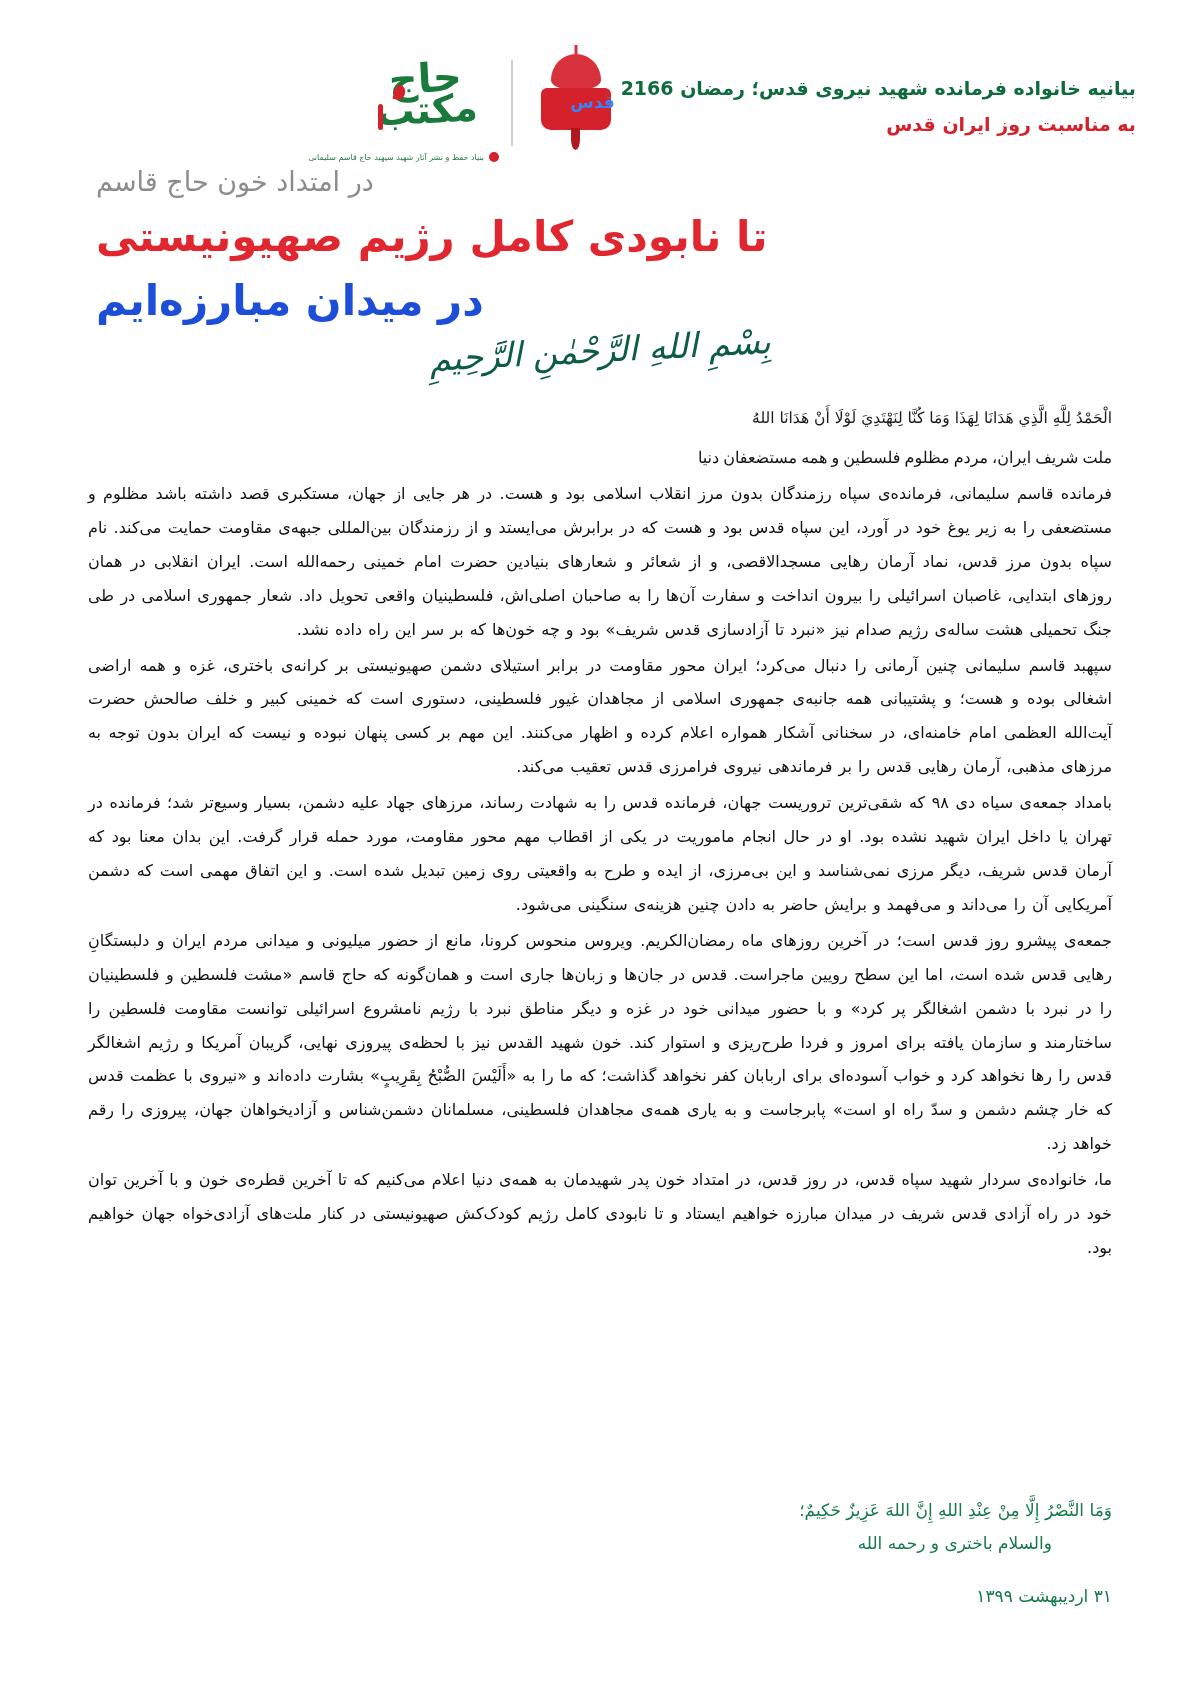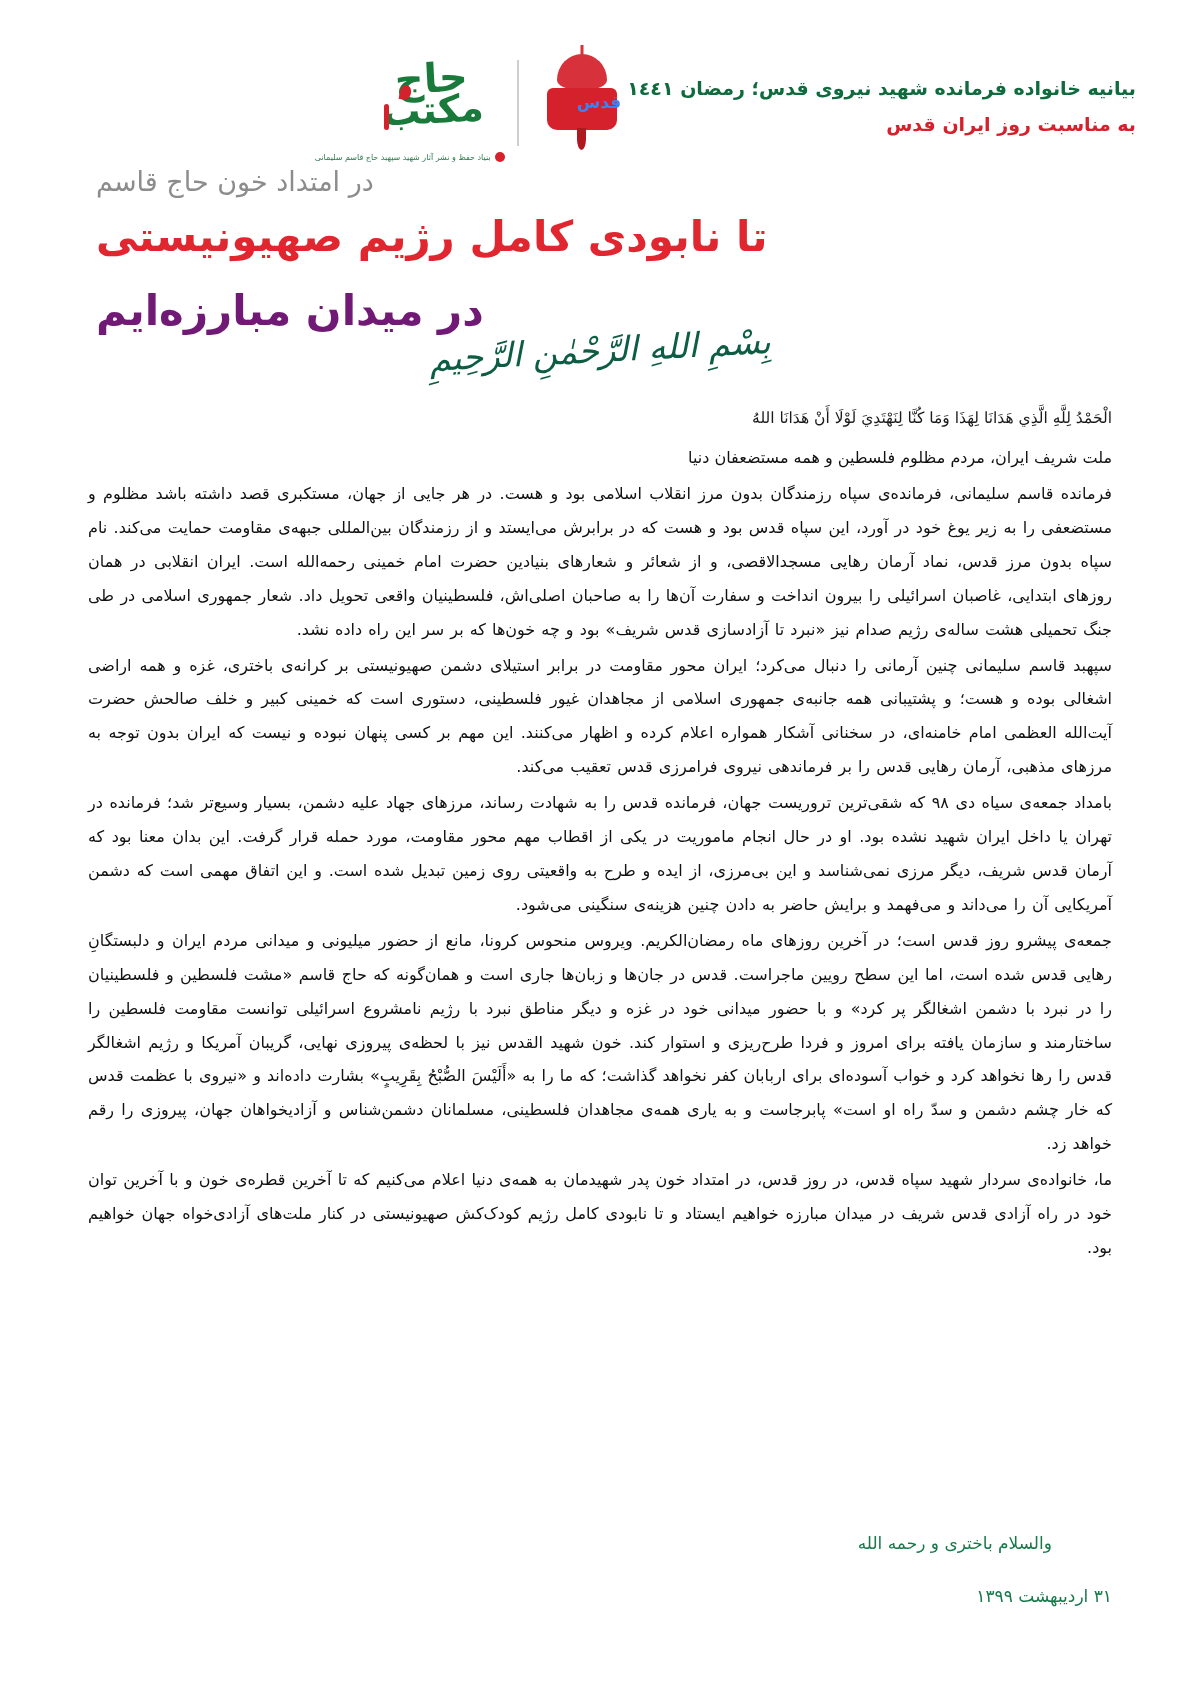--- a/index.html
+++ b/index.html
@@ -203,25 +203,25 @@
     font-weight: bold;
     color: #e0262f;
     letter-spacing: -1.2px;
     line-height: 1.42;
     text-align: left;
     margin-top: 4px;
   }
   .title-green {
     font-size: 42px;
     font-weight: bold;
-    color: #701a75;
+    color: #1d4ed8;
     letter-spacing: -1.2px;
     line-height: 1.4;
     text-align: left;
-    margin-top: 16px;
+    margin-top: 6px;
   }
 
   
   .bismillah {
     position: absolute;
     top: 330px;
     right: 88px;
     width: 1024px;
     text-align: center;
     font-family: "DejaVu Serif", "Liberation Serif", serif;
@@ -252,20 +252,21 @@
     margin-bottom: 8px;
     direction: rtl;
   }
   .salutation {
     text-align: right;
     font-size: 16px;
     color: #111111;
     line-height: 2.1;
     letter-spacing: -0.3px;
     margin-bottom: 2px;
+    font-family: Liberation Serif, serif;
   }
   p.para {
     font-size: 16px;
     color: #111111;
     line-height: 2.12;
     letter-spacing: -0.35px;
     margin: 0 0 2px 0;
     text-align: justify;
     text-align-last: right;
     word-spacing: 1px;
@@ -325,21 +326,21 @@
     <div class="header-divider"></div>
 
     <div class="emblem">
       <div class="dome"></div>
       <div class="base"></div>
       <div class="base-text">قدس</div>
       <div class="drip"></div>
     </div>
 
     <div class="header-text">
-      <div class="header-line1">بیانیه خانواده فرمانده شهید نیروی قدس؛ رمضان ١٤٤١</div>
+      <div class="header-line1">بیانیه خانواده فرمانده شهید نیروی قدس؛ رمضان 2166</div>
       <div class="header-line2">به مناسبت روز ایران قدس</div>
     </div>
   </div>
 
   <div class="title-block">
     <div class="overline">در امتداد خون حاج قاسم</div>
     <div class="title-red">تا نابودی کامل رژیم صهیونیستی</div>
     <div class="title-green">در میدان مبارزه‌ایم</div>
   </div>
 
@@ -349,17 +350,18 @@
     <div class="verse-top">الْحَمْدُ لِلَّهِ الَّذِي هَدَانَا لِهَذَا وَمَا كُنَّا لِنَهْتَدِيَ لَوْلَا أَنْ هَدَانَا اللهُ</div>
     <div class="salutation">ملت شریف ایران، مردم مظلوم فلسطین و همه مستضعفان دنیا</div>
     <p class="para">فرمانده قاسم سلیمانی، فرمانده‌ی سپاه رزمندگان بدون مرز انقلاب اسلامی بود و هست. در هر جایی از جهان، مستکبری قصد داشته باشد مظلوم و مستضعفی را به زیر یوغ خود در آورد، این سپاه قدس بود و هست که در برابرش می‌ایستد و از رزمندگان بین‌المللی جبهه‌ی مقاومت حمایت می‌کند. نام سپاه بدون مرز قدس، نماد آرمان رهایی مسجدالاقصی، و از شعائر و شعارهای بنیادین حضرت امام خمینی رحمه‌الله است. ایران انقلابی در همان روزهای ابتدایی، غاصبان اسرائیلی را بیرون انداخت و سفارت آن‌ها را به صاحبان اصلی‌اش، فلسطینیان واقعی تحویل داد. شعار جمهوری اسلامی در طی جنگ تحمیلی هشت ساله‌ی رژیم صدام نیز «نبرد تا آزادسازی قدس شریف» بود و چه خون‌ها که بر سر این راه داده نشد.</p>
     <p class="para">سپهبد قاسم سلیمانی چنین آرمانی را دنبال می‌کرد؛ ایران محور مقاومت در برابر استیلای دشمن صهیونیستی بر کرانه‌ی باختری، غزه و همه اراضی اشغالی بوده و هست؛ و پشتیبانی همه جانبه‌ی جمهوری اسلامی از مجاهدان غیور فلسطینی، دستوری است که خمینی کبیر و خلف صالحش حضرت آیت‌الله العظمی امام خامنه‌ای، در سخنانی آشکار همواره اعلام کرده و اظهار می‌کنند. این مهم بر کسی پنهان نبوده و نیست که ایران بدون توجه به مرزهای مذهبی، آرمان رهایی قدس را بر فرماندهی نیروی فرامرزی قدس تعقیب می‌کند.</p>
     <p class="para">بامداد جمعه‌ی سیاه دی ۹۸ که شقی‌ترین تروریست جهان، فرمانده قدس را به شهادت رساند، مرزهای جهاد علیه دشمن، بسیار وسیع‌تر شد؛ فرمانده در تهران یا داخل ایران شهید نشده بود. او در حال انجام ماموریت در یکی از اقطاب مهم محور مقاومت، مورد حمله قرار گرفت. این بدان معنا بود که آرمان قدس شریف، دیگر مرزی نمی‌شناسد و این بی‌مرزی، از ایده و طرح به واقعیتی روی زمین تبدیل شده است. و این اتفاق مهمی است که دشمن آمریکایی آن را می‌داند و می‌فهمد و برایش حاضر به دادن چنین هزینه‌ی سنگینی می‌شود.</p>
     <p class="para">جمعه‌ی پیشرو روز قدس است؛ در آخرین روزهای ماه رمضان‌الکریم. ویروس منحوس کرونا، مانع از حضور میلیونی و میدانی مردم ایران و دلبستگانِ رهایی قدس شده است، اما این سطح رویین ماجراست. قدس در جان‌ها و زبان‌ها جاری است و همان‌گونه که حاج قاسم «مشت فلسطین و فلسطینیان را در نبرد با دشمن اشغالگر پر کرد» و با حضور میدانی خود در غزه و دیگر مناطق نبرد با رژیم نامشروع اسرائیلی توانست مقاومت فلسطین را ساختارمند و سازمان یافته برای امروز و فردا طرح‌ریزی و استوار کند. خون شهید القدس نیز با لحظه‌ی پیروزی نهایی، گریبان آمریکا و رژیم اشغالگر قدس را رها نخواهد کرد و خواب آسوده‌ای برای اربابان کفر نخواهد گذاشت؛ که ما را به «أَلَيْسَ الصُّبْحُ بِقَرِيبٍ» بشارت داده‌اند و «نیروی با عظمت قدس که خار چشم دشمن و سدّ راه او است» پابرجاست و به یاری همه‌ی مجاهدان فلسطینی، مسلمانان دشمن‌شناس و آزادیخواهان جهان، پیروزی را رقم خواهد زد.</p>
     <p class="para">ما، خانواده‌ی سردار شهید سپاه قدس، در روز قدس، در امتداد خون پدر شهیدمان به همه‌ی دنیا اعلام می‌کنیم که تا آخرین قطره‌ی خون و با آخرین توان خود در راه آزادی قدس شریف در میدان مبارزه خواهیم ایستاد و تا نابودی کامل رژیم کودک‌کش صهیونیستی در کنار ملت‌های آزادی‌خواه جهان خواهیم بود.</p>
   </div>
 
   <div class="footer">
+    <div class="footer-verse">وَمَا النَّصْرُ إِلَّا مِنْ عِنْدِ اللهِ إِنَّ اللهَ عَزِيزٌ حَكِيمٌ؛</div>
     <div class="footer-salam">والسلام باختری و رحمه الله</div>
     <div class="footer-date">۳۱ اردیبهشت ۱۳۹۹</div>
   </div>
 
 </div>
 
 </body></html>

